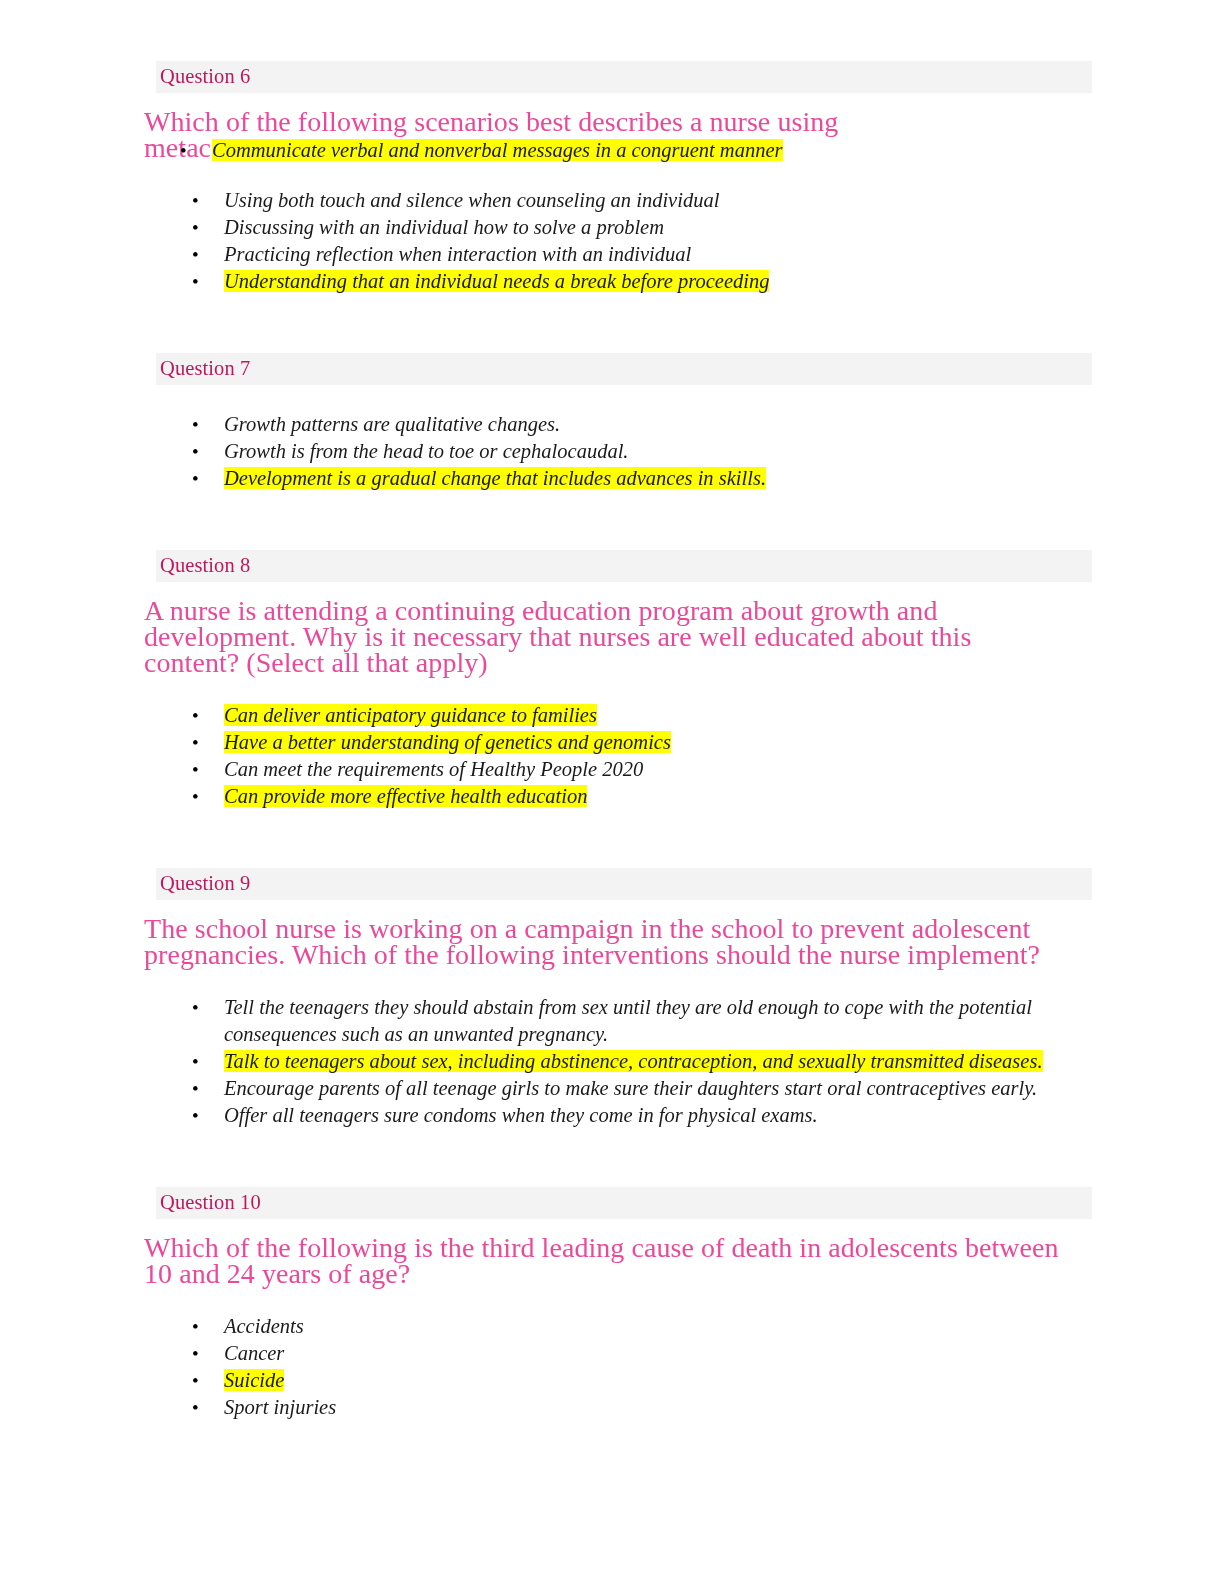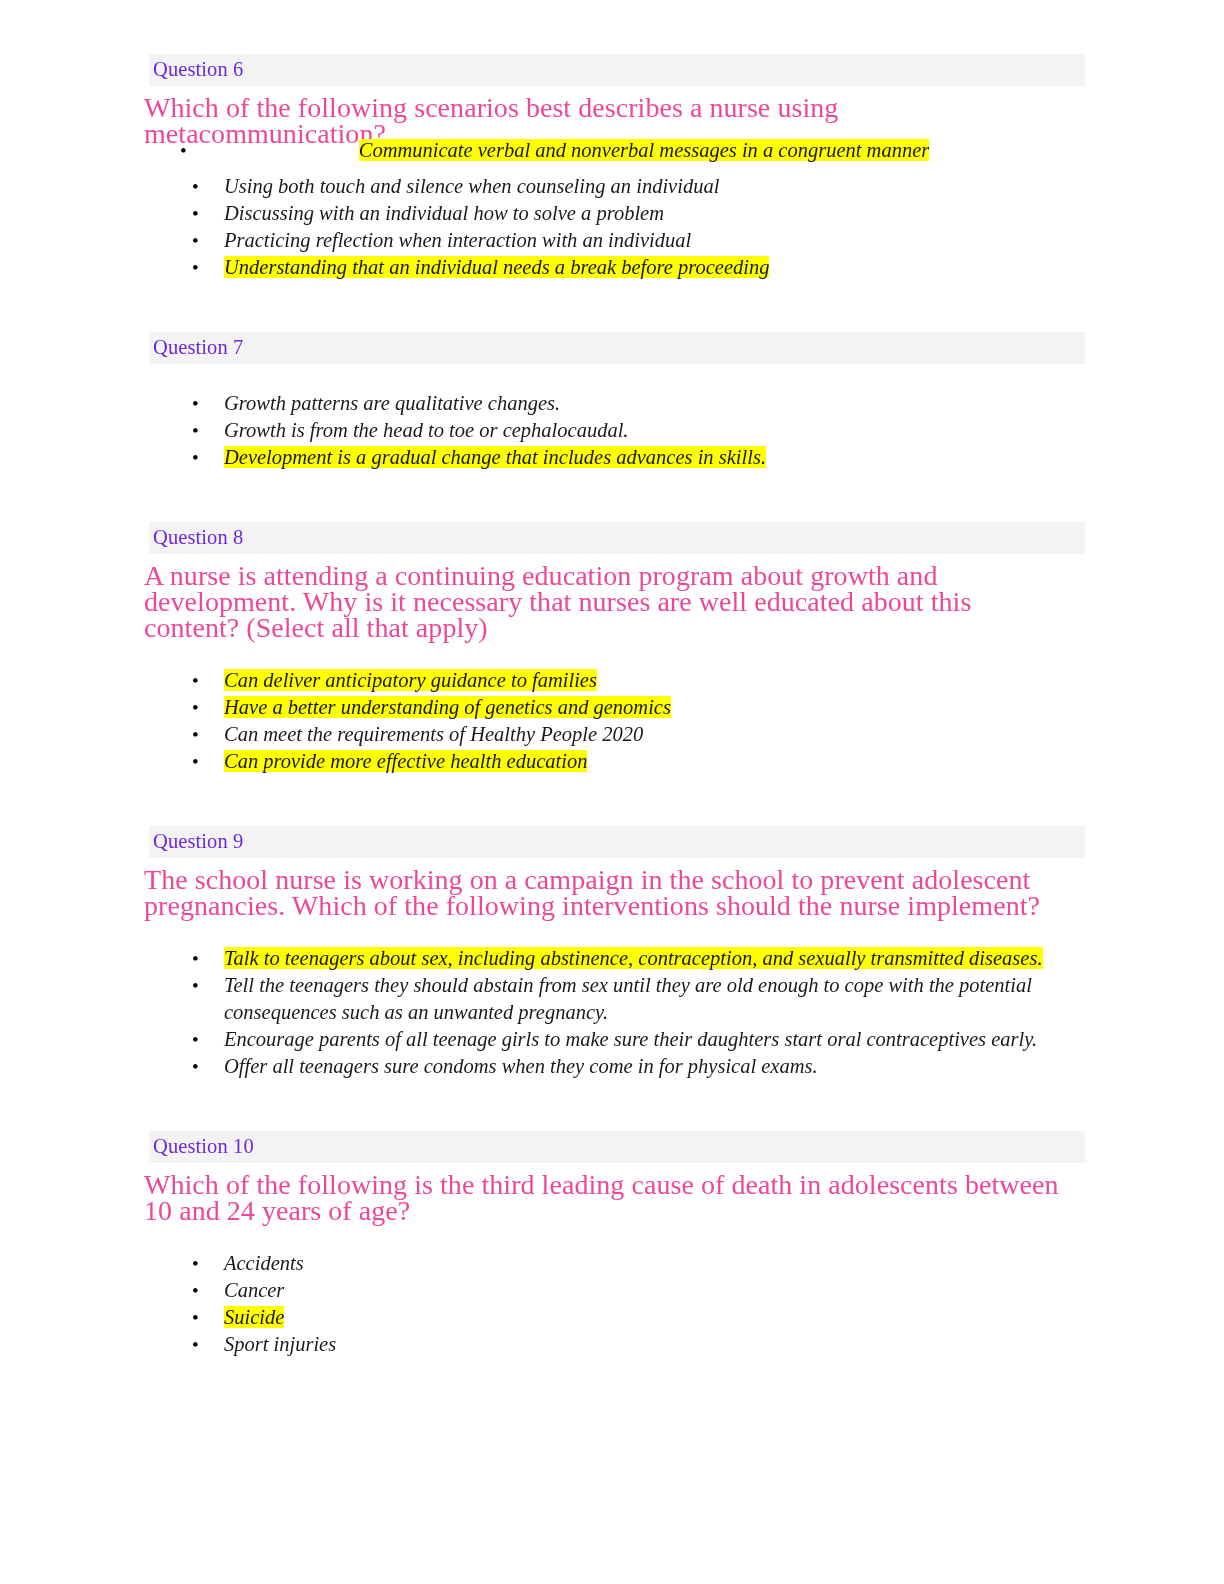--- a/index.html
+++ b/index.html
@@ -31,35 +31,34 @@
     width: 936px;
   }
 
   
   .orphan-list {
     margin: 0;
     padding: 0;
     list-style: none;
     position: relative;
     top: 137px;
-    text-align: center;
   }
 
   
   .qblock {
     margin: 0;
   }
 
   .qheader {
     background: #f3f3f3;
     font-size: 20.5px;
     line-height: 29px;
-    color: #6d28d9;
+    color: #be185d;
     padding: 1px 4px 2px 4px;
-    margin: 9px;
+    margin: 16px;
     box-sizing: border-box;
     width: 936px;
     letter-spacing: 0.1px;
   }
 
   .qstem {
     font-size: 28px;
     line-height: 26px;
     color: #ec4899;
     margin: 2px 0 0 0;
@@ -158,22 +157,22 @@
         <li class="answer hl"><span class="txt">Can provide more effective health education</span></li>
       </ul>
     </div>
 
     <div class="gap-lg"></div>
 
     <div class="qblock">
       <div class="qheader">Question 9</div>
       <div class="qstem">The school nurse is working on a campaign in the school to prevent adolescent pregnancies. Which of the following interventions should the nurse implement?</div>
       <ul class="answers spaced">
+        <li class="answer"><span class="txt">Tell the teenagers they should abstain from sex until they are old enough to cope with the potential consequences such as an unwanted pregnancy.</span></li>
         <li class="answer hl"><span class="txt">Talk to teenagers about sex, including abstinence, contraception, and sexually transmitted diseases.</span></li>
-        <li class="answer"><span class="txt">Tell the teenagers they should abstain from sex until they are old enough to cope with the potential consequences such as an unwanted pregnancy.</span></li>
         <li class="answer"><span class="txt">Encourage parents of all teenage girls to make sure their daughters start oral contraceptives early.</span></li>
         <li class="answer"><span class="txt">Offer all teenagers sure condoms when they come in for physical exams.</span></li>
       </ul>
     </div>
 
     <div class="gap-lg"></div>
 
     <div class="qblock">
       <div class="qheader">Question 10</div>
       <div class="qstem">Which of the following is the third leading cause of death in adolescents between 10 and 24 years of age?</div>

